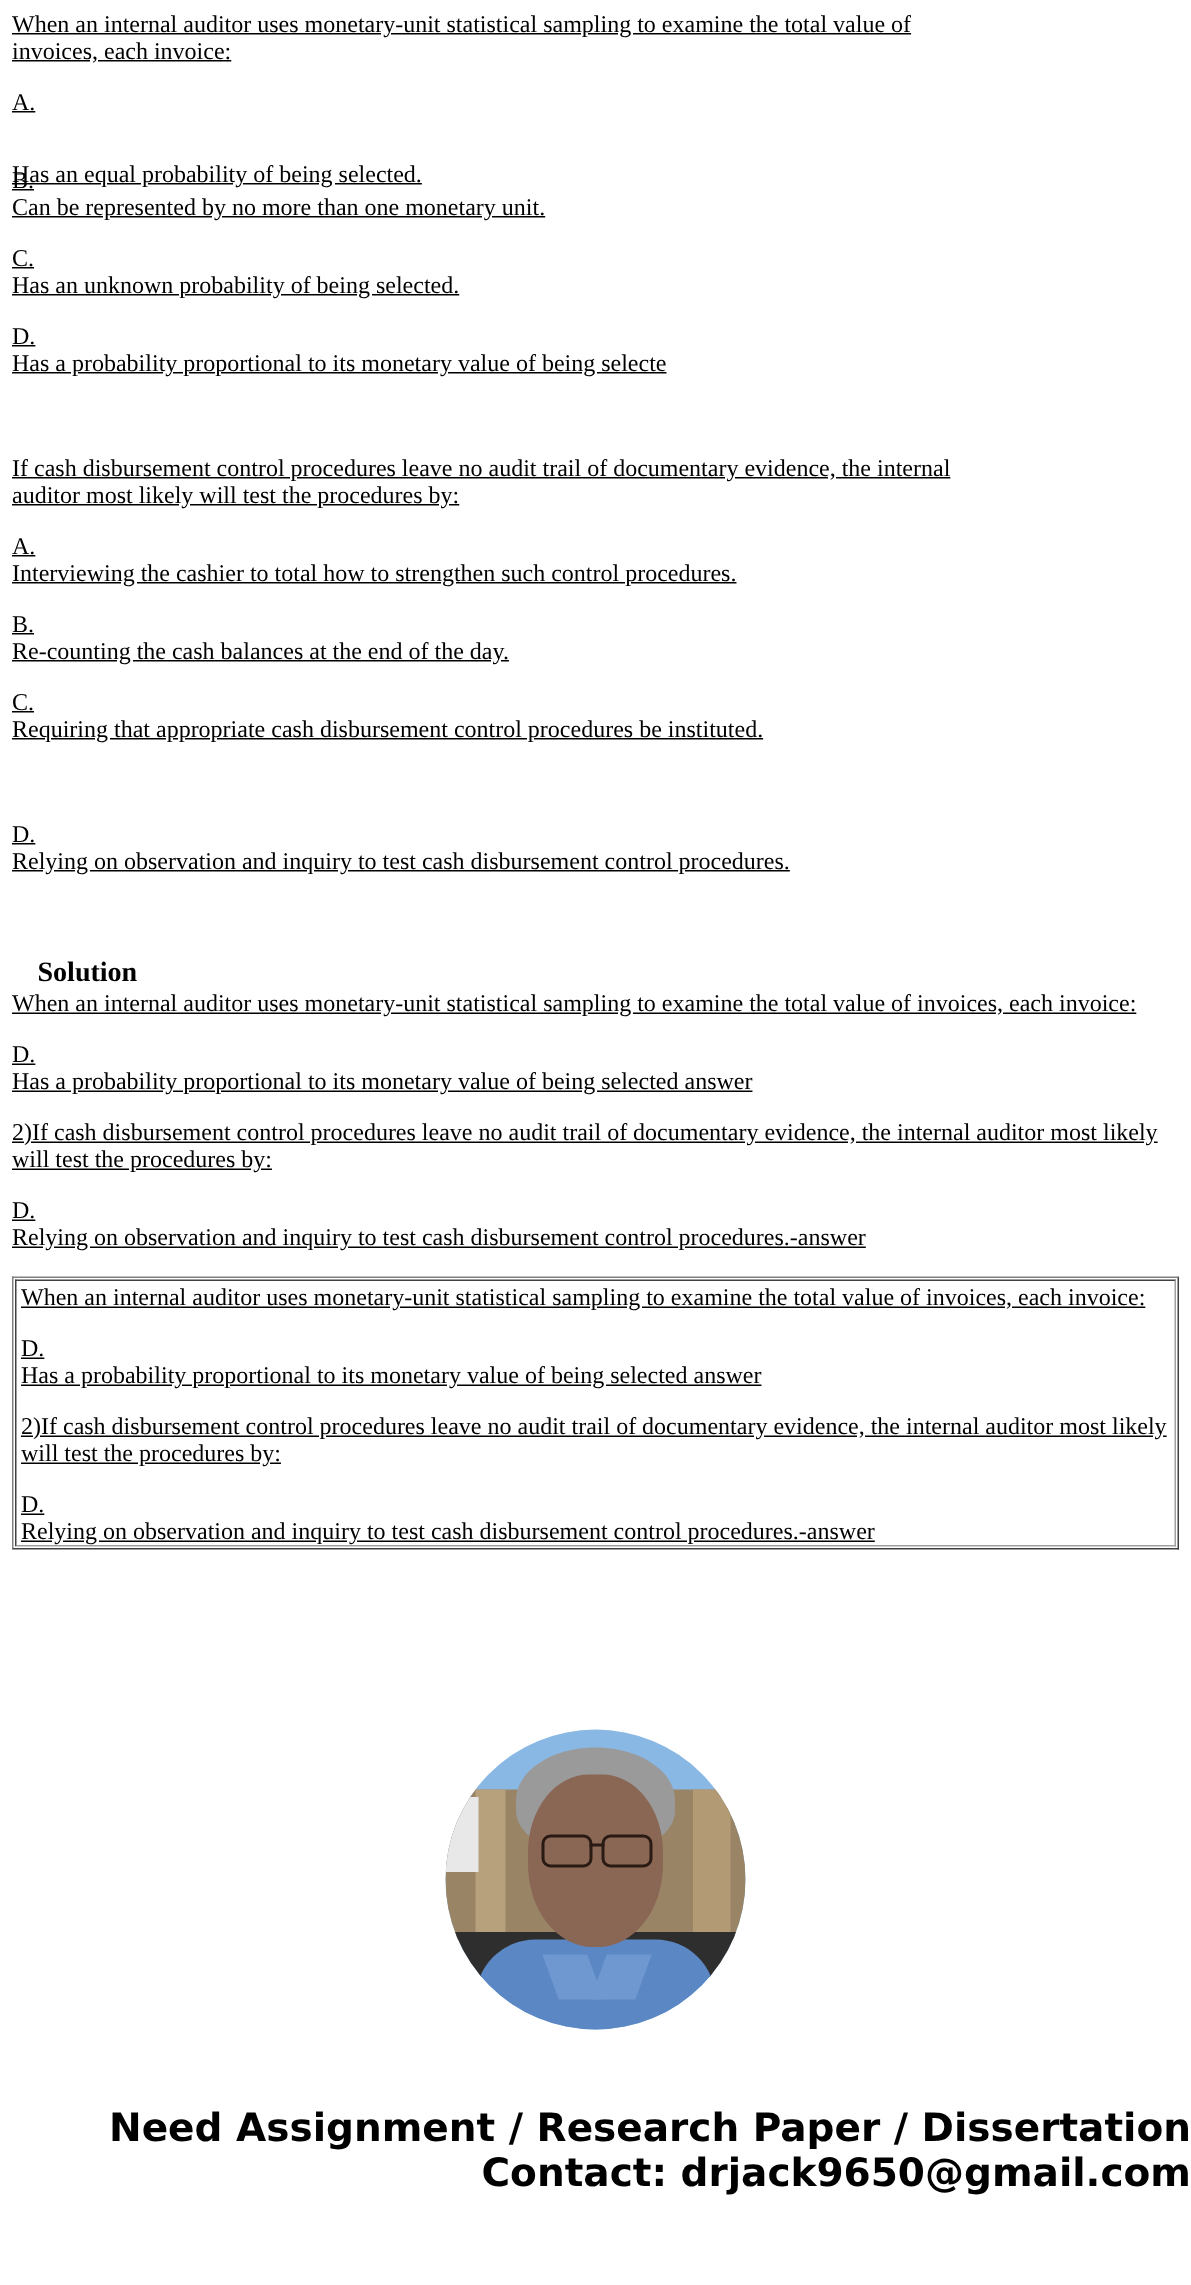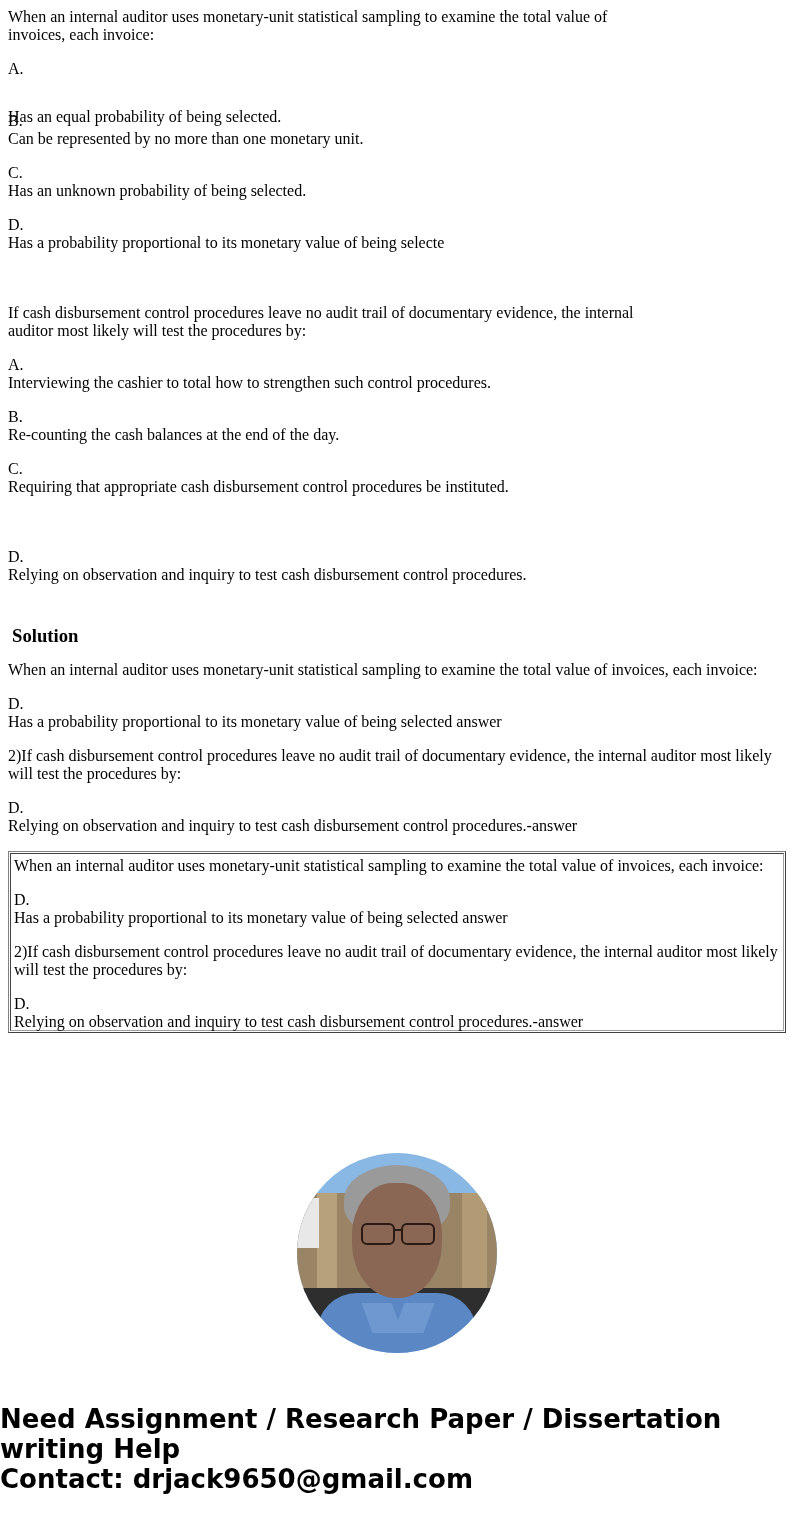--- a/index.html
+++ b/index.html
@@ -6,21 +6,21 @@
   body {
     width: 794px;
     height: 1523px;
     position: relative;
     font-family: "Liberation Serif", serif;
     font-size: 16px;
     line-height: 18px;
     color: #000;
     overflow: hidden;
   }
-  p { margin: 0; }
+  p { margin: 0; text-decoration: underline; }
   .q-stem { position: absolute; left: 8px; width: 640px; }
   .opt { position: absolute; left: 8px; }
   .abs { position: absolute; left: 8px; }
   .sol-head {
     position: absolute; left: 8px; top: 622px;
     font-weight: bold; font-size: 18.7px; line-height: 20px;
   }
   .wide { width: 778px; }
   .answer-table {
     position: absolute; left: 8px; top: 851px;
@@ -56,21 +56,21 @@
   .av-neck { position: absolute; left: 80px; top: 120px; width: 40px; height: 40px; background: #7a5a48; }
   .av-hair { position: absolute; left: 47px; top: 12px; width: 106px; height: 70px; background: #9a9a9a; border-radius: 50% 50% 40% 40%; }
   .av-face { position: absolute; left: 55px; top: 30px; width: 90px; height: 115px; background: #8a6654; border-radius: 45% 45% 48% 48%; }
   .av-glass-l { position: absolute; left: 64px; top: 70px; width: 30px; height: 18px; border: 2px solid #2a1a14; border-radius: 6px; }
   .av-glass-r { position: absolute; left: 104px; top: 70px; width: 30px; height: 18px; border: 2px solid #2a1a14; border-radius: 6px; }
   .av-bridge { position: absolute; left: 96px; top: 76px; width: 10px; height: 2px; background: #2a1a14; }
   .av-collar-l { position: absolute; left: 70px; top: 150px; width: 30px; height: 30px; background: #6f98d0; transform: skewX(20deg); }
   .av-collar-r { position: absolute; left: 102px; top: 150px; width: 30px; height: 30px; background: #6f98d0; transform: skewX(-20deg); }
   .promo {
     position: absolute; left: 0; top: 1404px; width: 794px;
-    text-align: left;
+    text-align: right;
     font-family: "DejaVu Sans", sans-serif;
     font-weight: bold;
     font-size: 26px;
     line-height: 30px;
     color: #000;
   }
 </style>
 </head>
 <body>
 
@@ -99,21 +99,21 @@
   <p class="opt" style="top:408px;">B.</p>
   <p class="opt" style="top:426px;">Re-counting the cash balances at the end of the day.</p>
 
   <p class="opt" style="top:460px;">C.</p>
   <p class="opt" style="top:478px;">Requiring that appropriate cash disbursement control procedures be instituted.</p>
 
   <p class="opt" style="top:548px;">D.</p>
   <p class="opt" style="top:566px;">Relying on observation and inquiry to test cash disbursement control procedures.</p>
 </div>
 
-<h3 class="sol-head" style="margin:4px;font-family:Liberation Serif, serif;">Solution</h3>
+<h3 class="sol-head" style="margin:17px;font-family:Liberation Serif, serif;">Solution</h3>
 
 <div>
   <p class="abs wide" style="top:661px;">When an internal auditor uses monetary-unit statistical sampling to examine the total value of invoices, each invoice:</p>
   <p class="abs" style="top:695px;">D.</p>
   <p class="abs wide" style="top:713px;">Has a probability proportional to its monetary value of being selected answer</p>
   <p class="abs wide" style="top:747px;">2)If cash disbursement control procedures leave no audit trail of documentary evidence, the internal auditor most likely will test the procedures by:</p>
   <p class="abs" style="top:799px;">D.</p>
   <p class="abs wide" style="top:817px;">Relying on observation and inquiry to test cash disbursement control procedures.-answer</p>
 </div>
 
@@ -140,15 +140,14 @@
   <div class="av-collar-r"></div>
   <div class="av-hair"></div>
   <div class="av-face"></div>
   <div class="av-glass-l"></div>
   <div class="av-glass-r"></div>
   <div class="av-bridge"></div>
 </div>
 
 <div class="promo">
   <div>Need Assignment / Research Paper / Dissertation</div>
-  <div>writing Help</div>
   <div>Contact: drjack9650@gmail.com</div>
 </div>
 
 </body></html>

